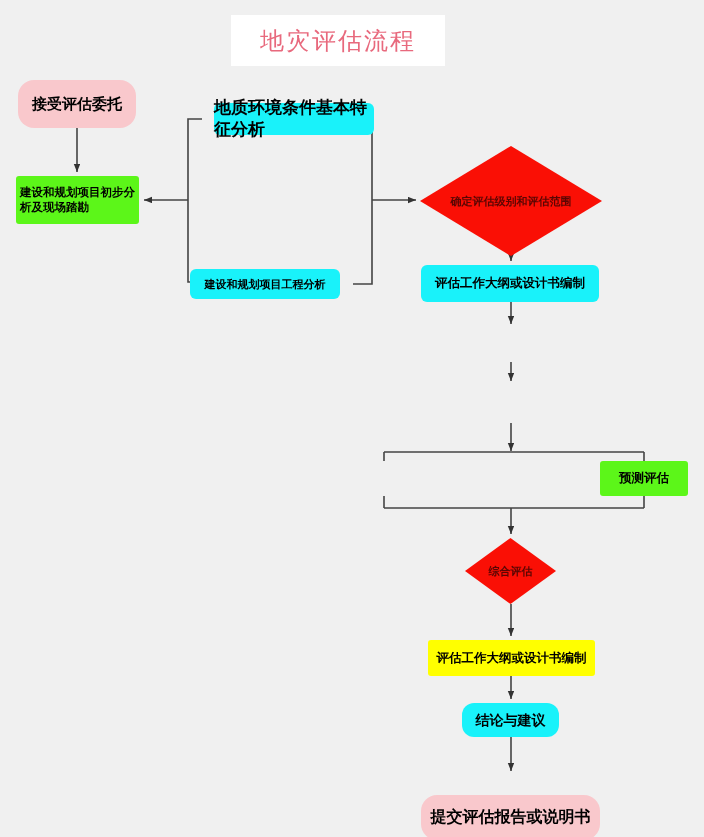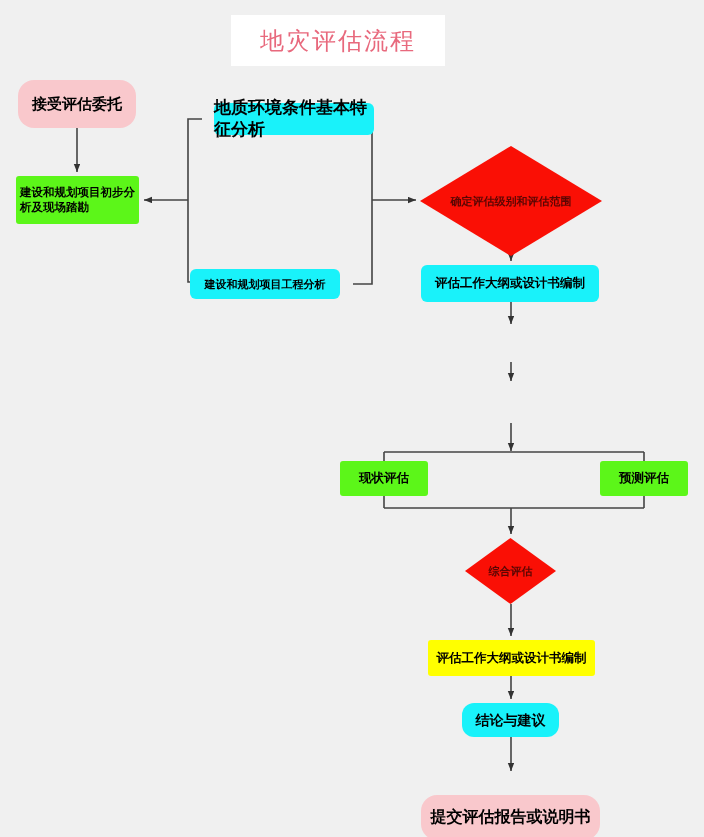--- a/index.html
+++ b/index.html
@@ -169,21 +169,20 @@
   <div class="node green" id="n-prelim">建设和规划项目初步分析及现场踏勘</div>
   <div class="node cyan" id="n-geoenv">地质环境条件基本特征分析</div>
   <div class="node cyan" id="n-project">建设和规划项目工程分析</div>
 
   <div class="diamond-wrap" id="d-level">
     <div class="diamond-shape"></div>
     <div class="diamond-label">确定评估级别和评估范围</div>
   </div>
 
   <div class="node cyan" id="n-outline">评估工作大纲或设计书编制</div>
-  <div class="node green" id="n-current">现状评估</div>
   <div class="node green" id="n-forecast">预测评估</div>
 
   <div class="diamond-wrap" id="d-compre">
     <div class="diamond-shape"></div>
     <div class="diamond-label">综合评估</div>
   </div>
 
   <div class="node yellow" id="n-measures">评估工作大纲或设计书编制</div>
   <div class="node cyan" id="n-conclude">结论与建议</div>
   <div class="node pink" id="n-submit">提交评估报告或说明书</div>

